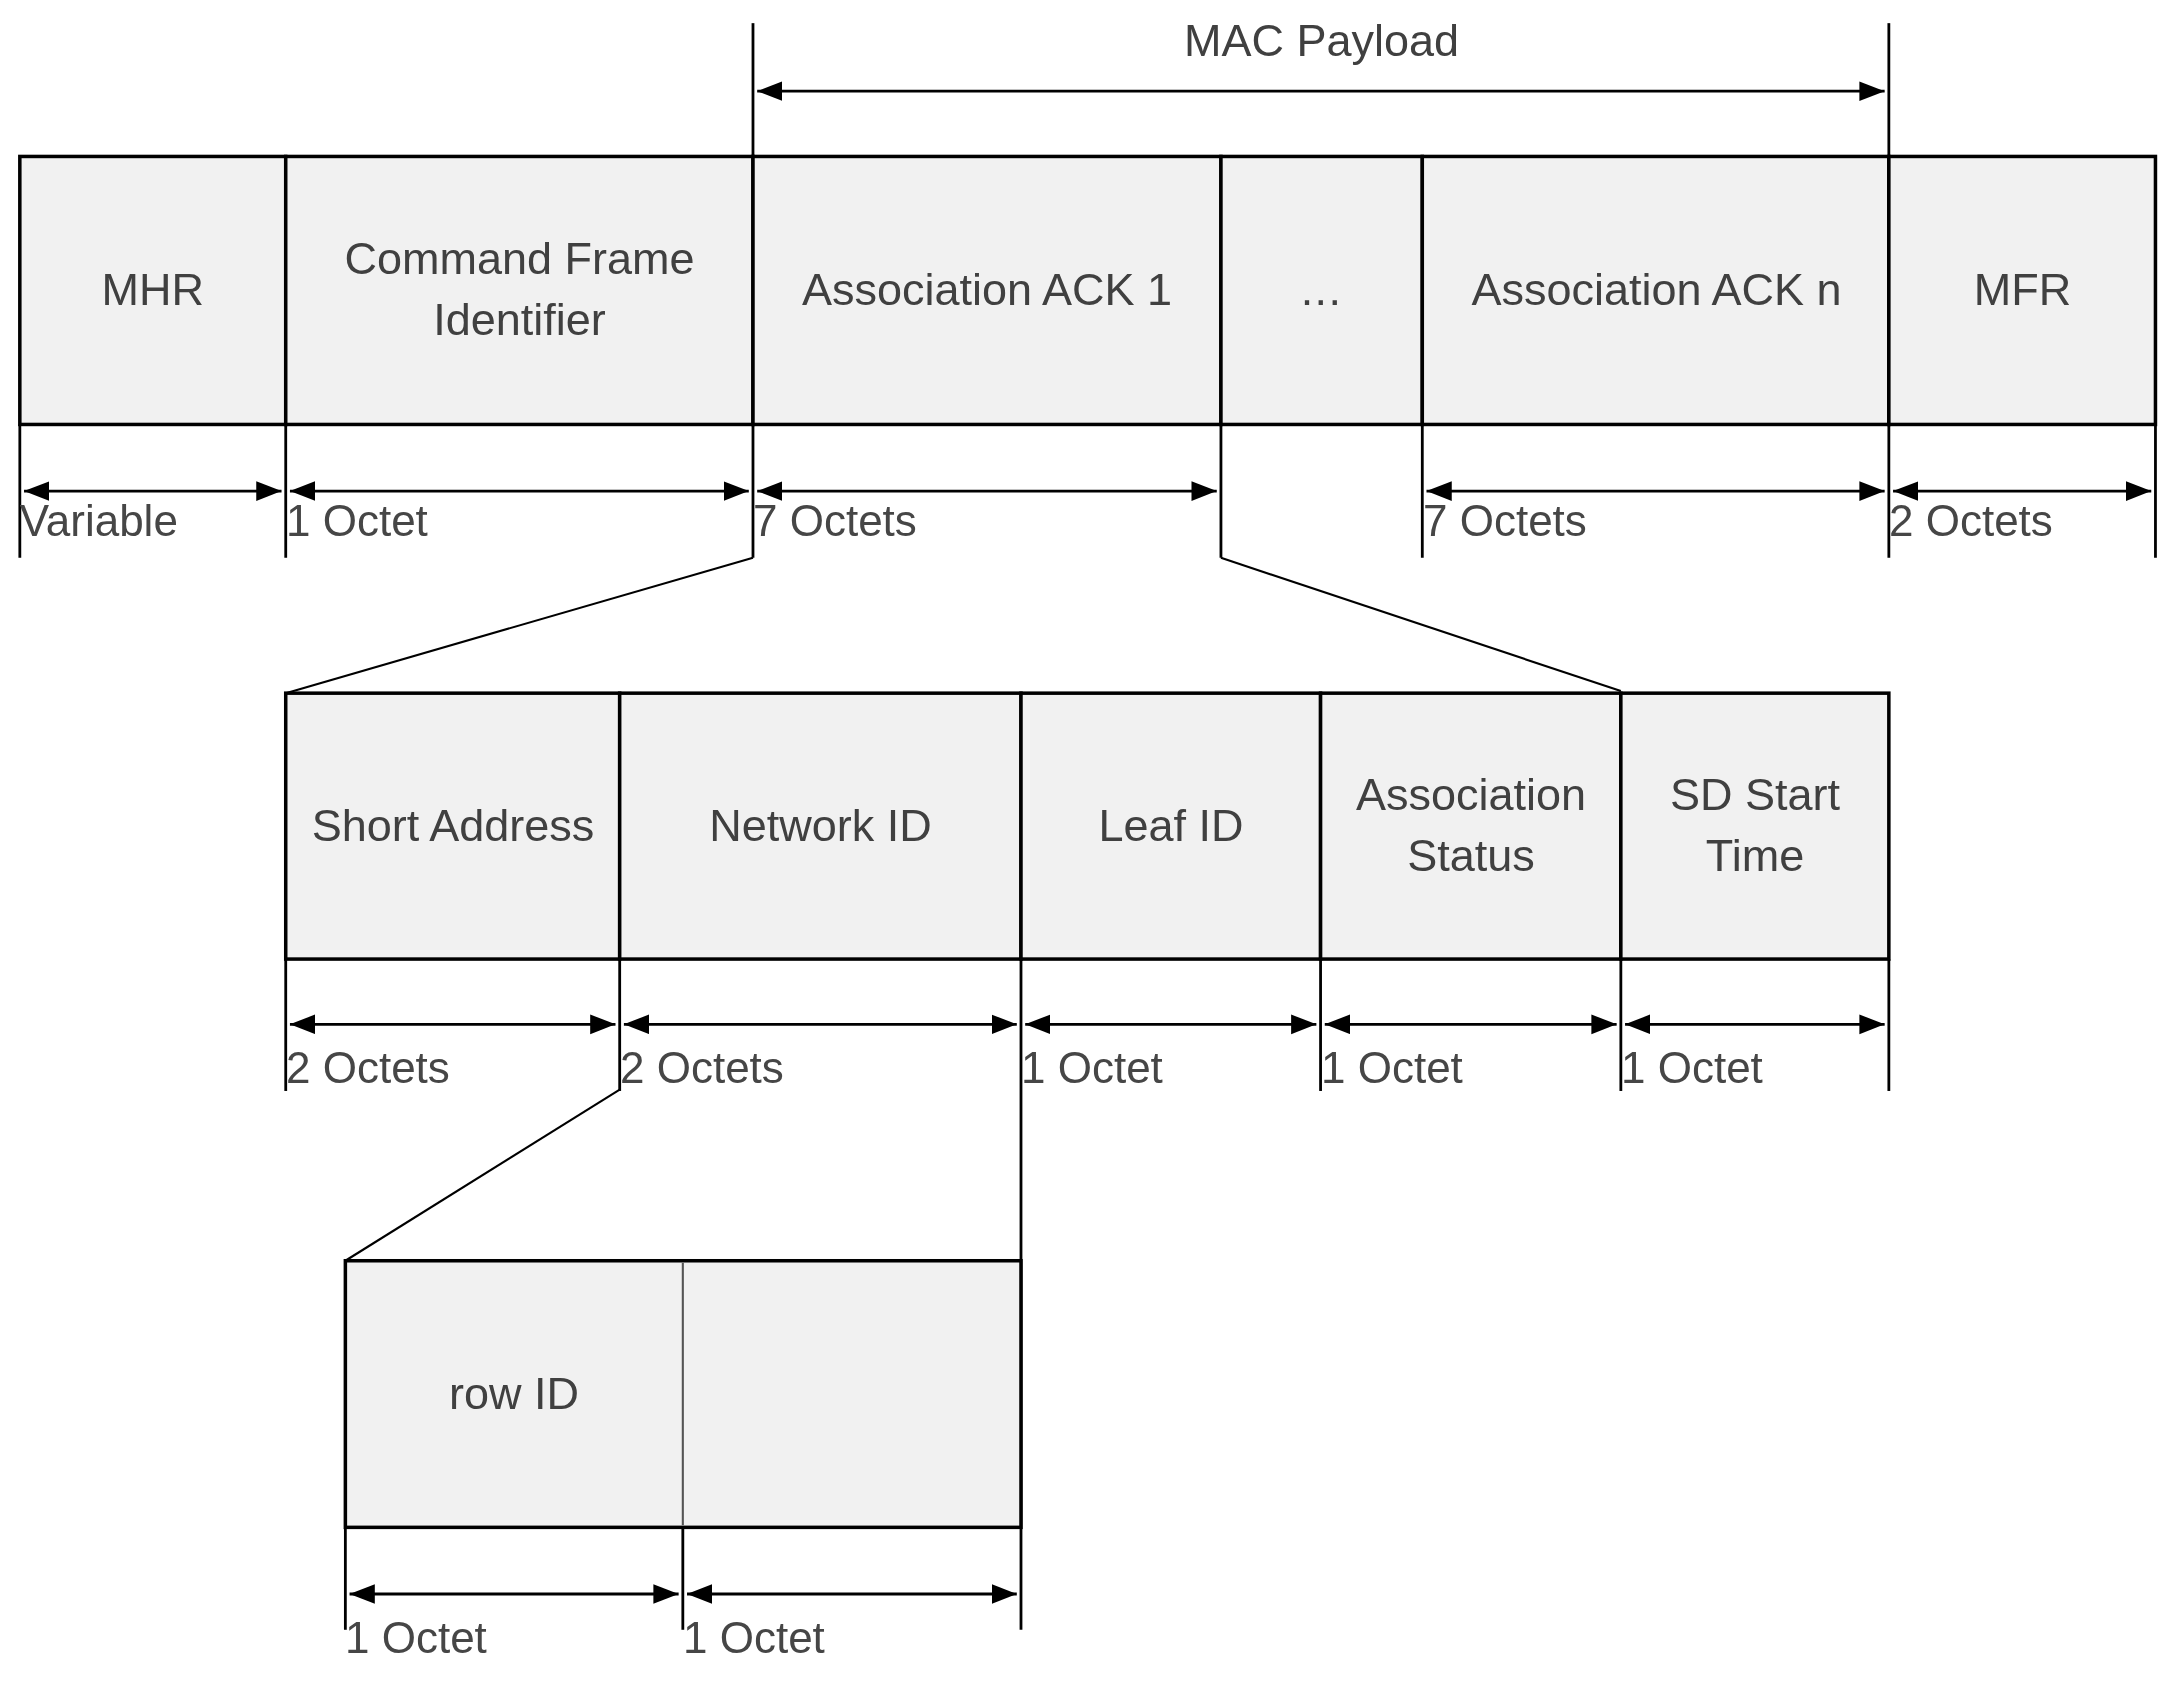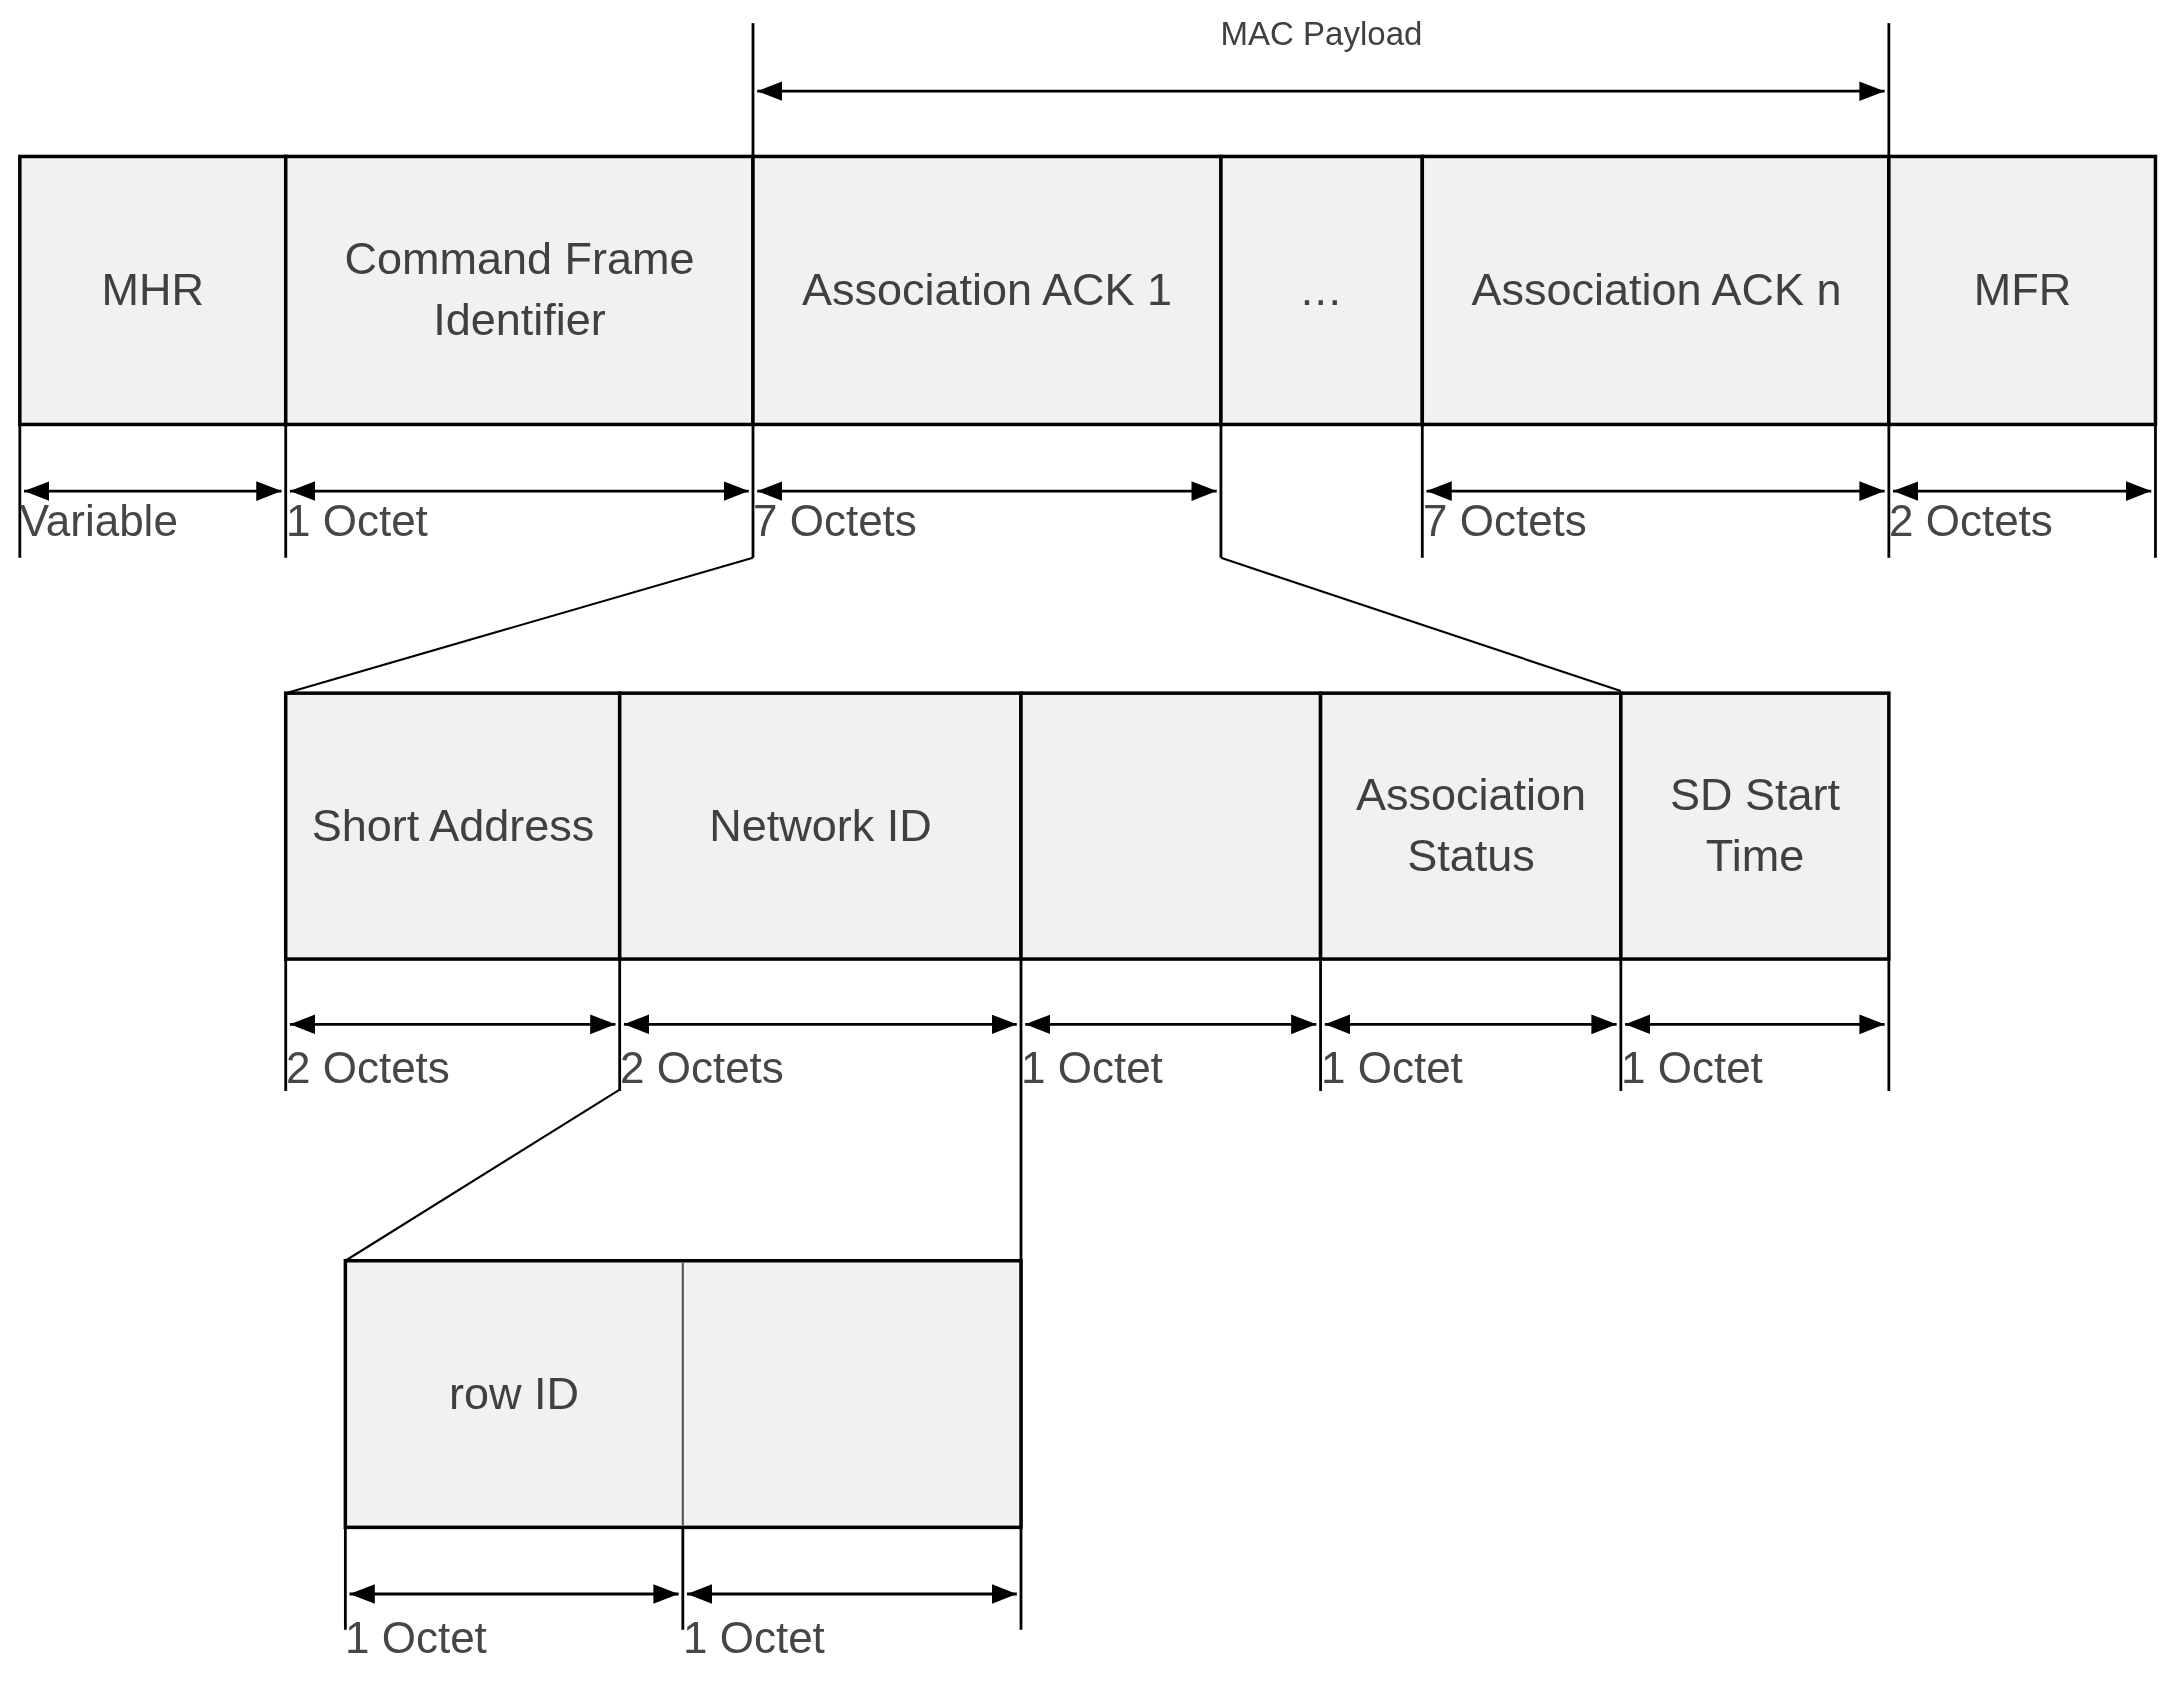--- a/index.html
+++ b/index.html
@@ -27,21 +27,21 @@
   .sz {
     position: absolute;
     font-size: 44px;
     line-height: 1.1;
     color: #464646;
   }
   .maclbl {
     position: absolute;
     left: 1041px; top: 15.4px; width: 561px;
     text-align: center;
-    font-size: 33px;
+    font-size: 45px;
     color: #404040;
   }
   .dots { font-size: 45px; letter-spacing: 1.4px; }
 </style>
 </head>
 <body>
 
 <div class="canvas">
 
   <svg class="linework" width="2183" height="1681" viewBox="0 0 3111 2396">
@@ -144,20 +144,21 @@
   <div class="lbl" style="left:1889px; top:156px; width:267px; height:268px;">MFR</div>
 
   <div class="sz" style="left:19.7px; top:497px; width:266px;">Variable</div>
   <div class="sz" style="left:286px; top:497px; width:467px;">1 Octet</div>
   <div class="sz" style="left:753px; top:497px; width:468px;">7 Octets</div>
   <div class="sz" style="left:1423px; top:497px; width:467px;">7 Octets</div>
   <div class="sz" style="left:1889px; top:497px; width:267px;">2 Octets</div>
 
   <div class="lbl" style="left:286px; top:693px; width:334px; height:266px;">Short Address</div>
   <div class="lbl" style="left:620px; top:693px; width:401px; height:266px;">Network ID</div>
+  <div class="lbl" style="left:1021px; top:693px; width:300px; height:266px;">Leaf ID</div>
   <div class="lbl" style="left:1621px; top:693px; width:268px; height:266px;">SD Start Time</div>
   <div class="lbl" style="left:1321px; top:693px; width:300px; height:266px;">Association Status</div>
 
   <div class="sz" style="left:286px; top:1044px; width:334px;">2 Octets</div>
   <div class="sz" style="left:620px; top:1044px; width:401px;">2 Octets</div>
   <div class="sz" style="left:1021px; top:1044px; width:300px;">1 Octet</div>
   <div class="sz" style="left:1321px; top:1044px; width:300px;">1 Octet</div>
   <div class="sz" style="left:1621px; top:1044px; width:268px;">1 Octet</div>
 
   <div class="lbl" style="left:345px; top:1261px; width:338px; height:267px;">row ID</div>

